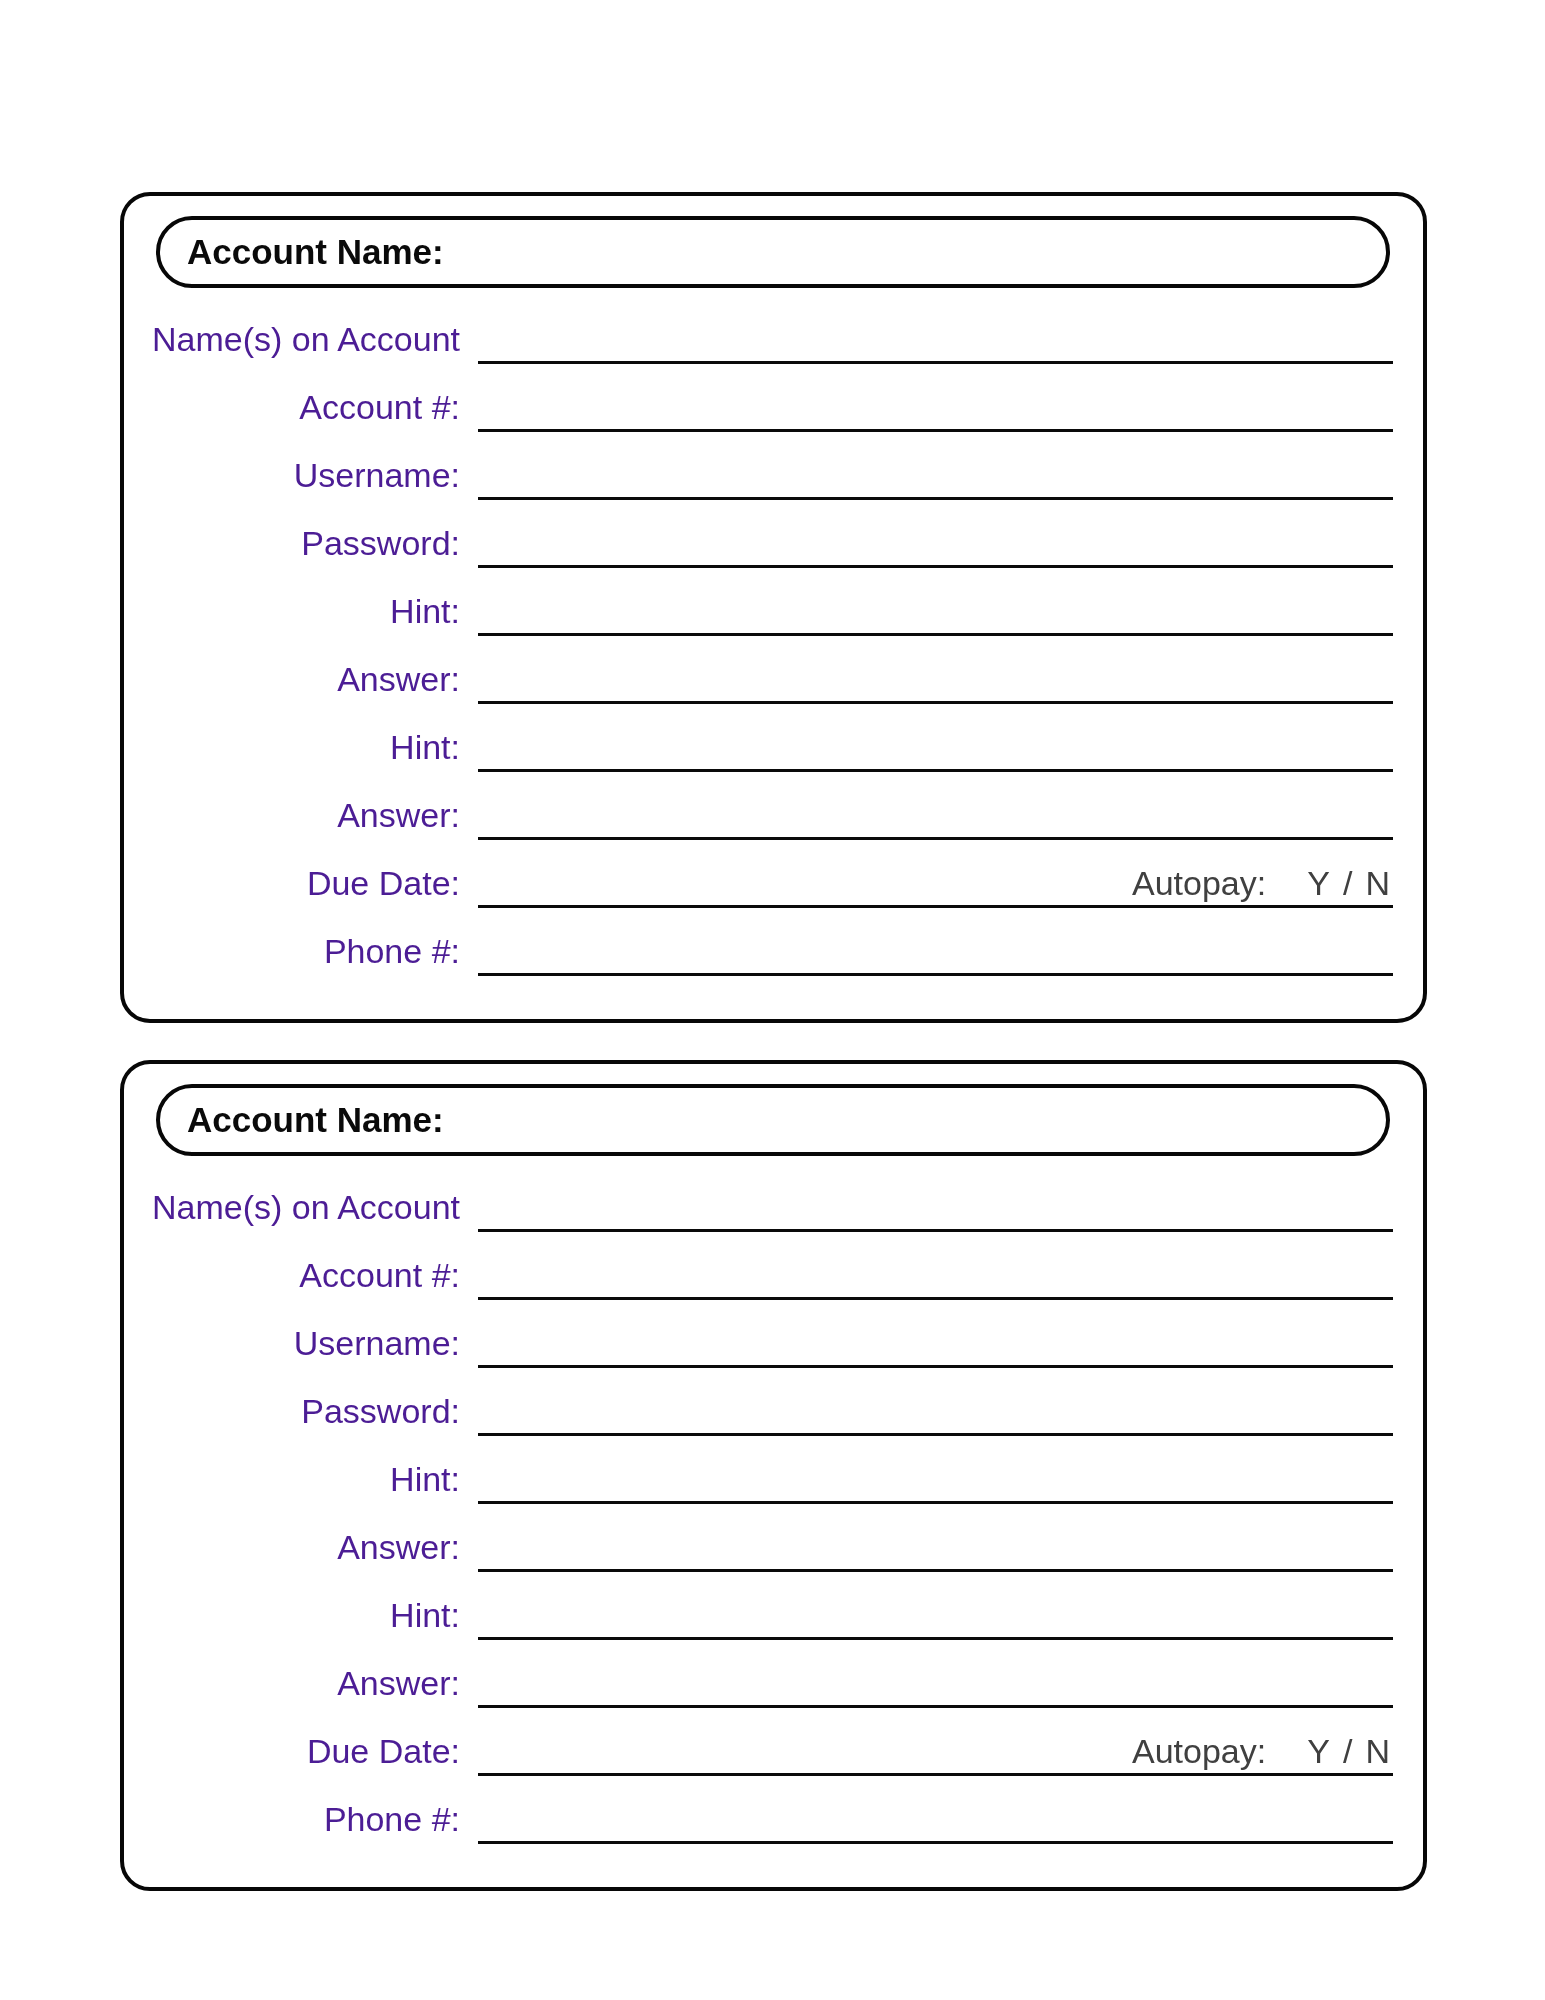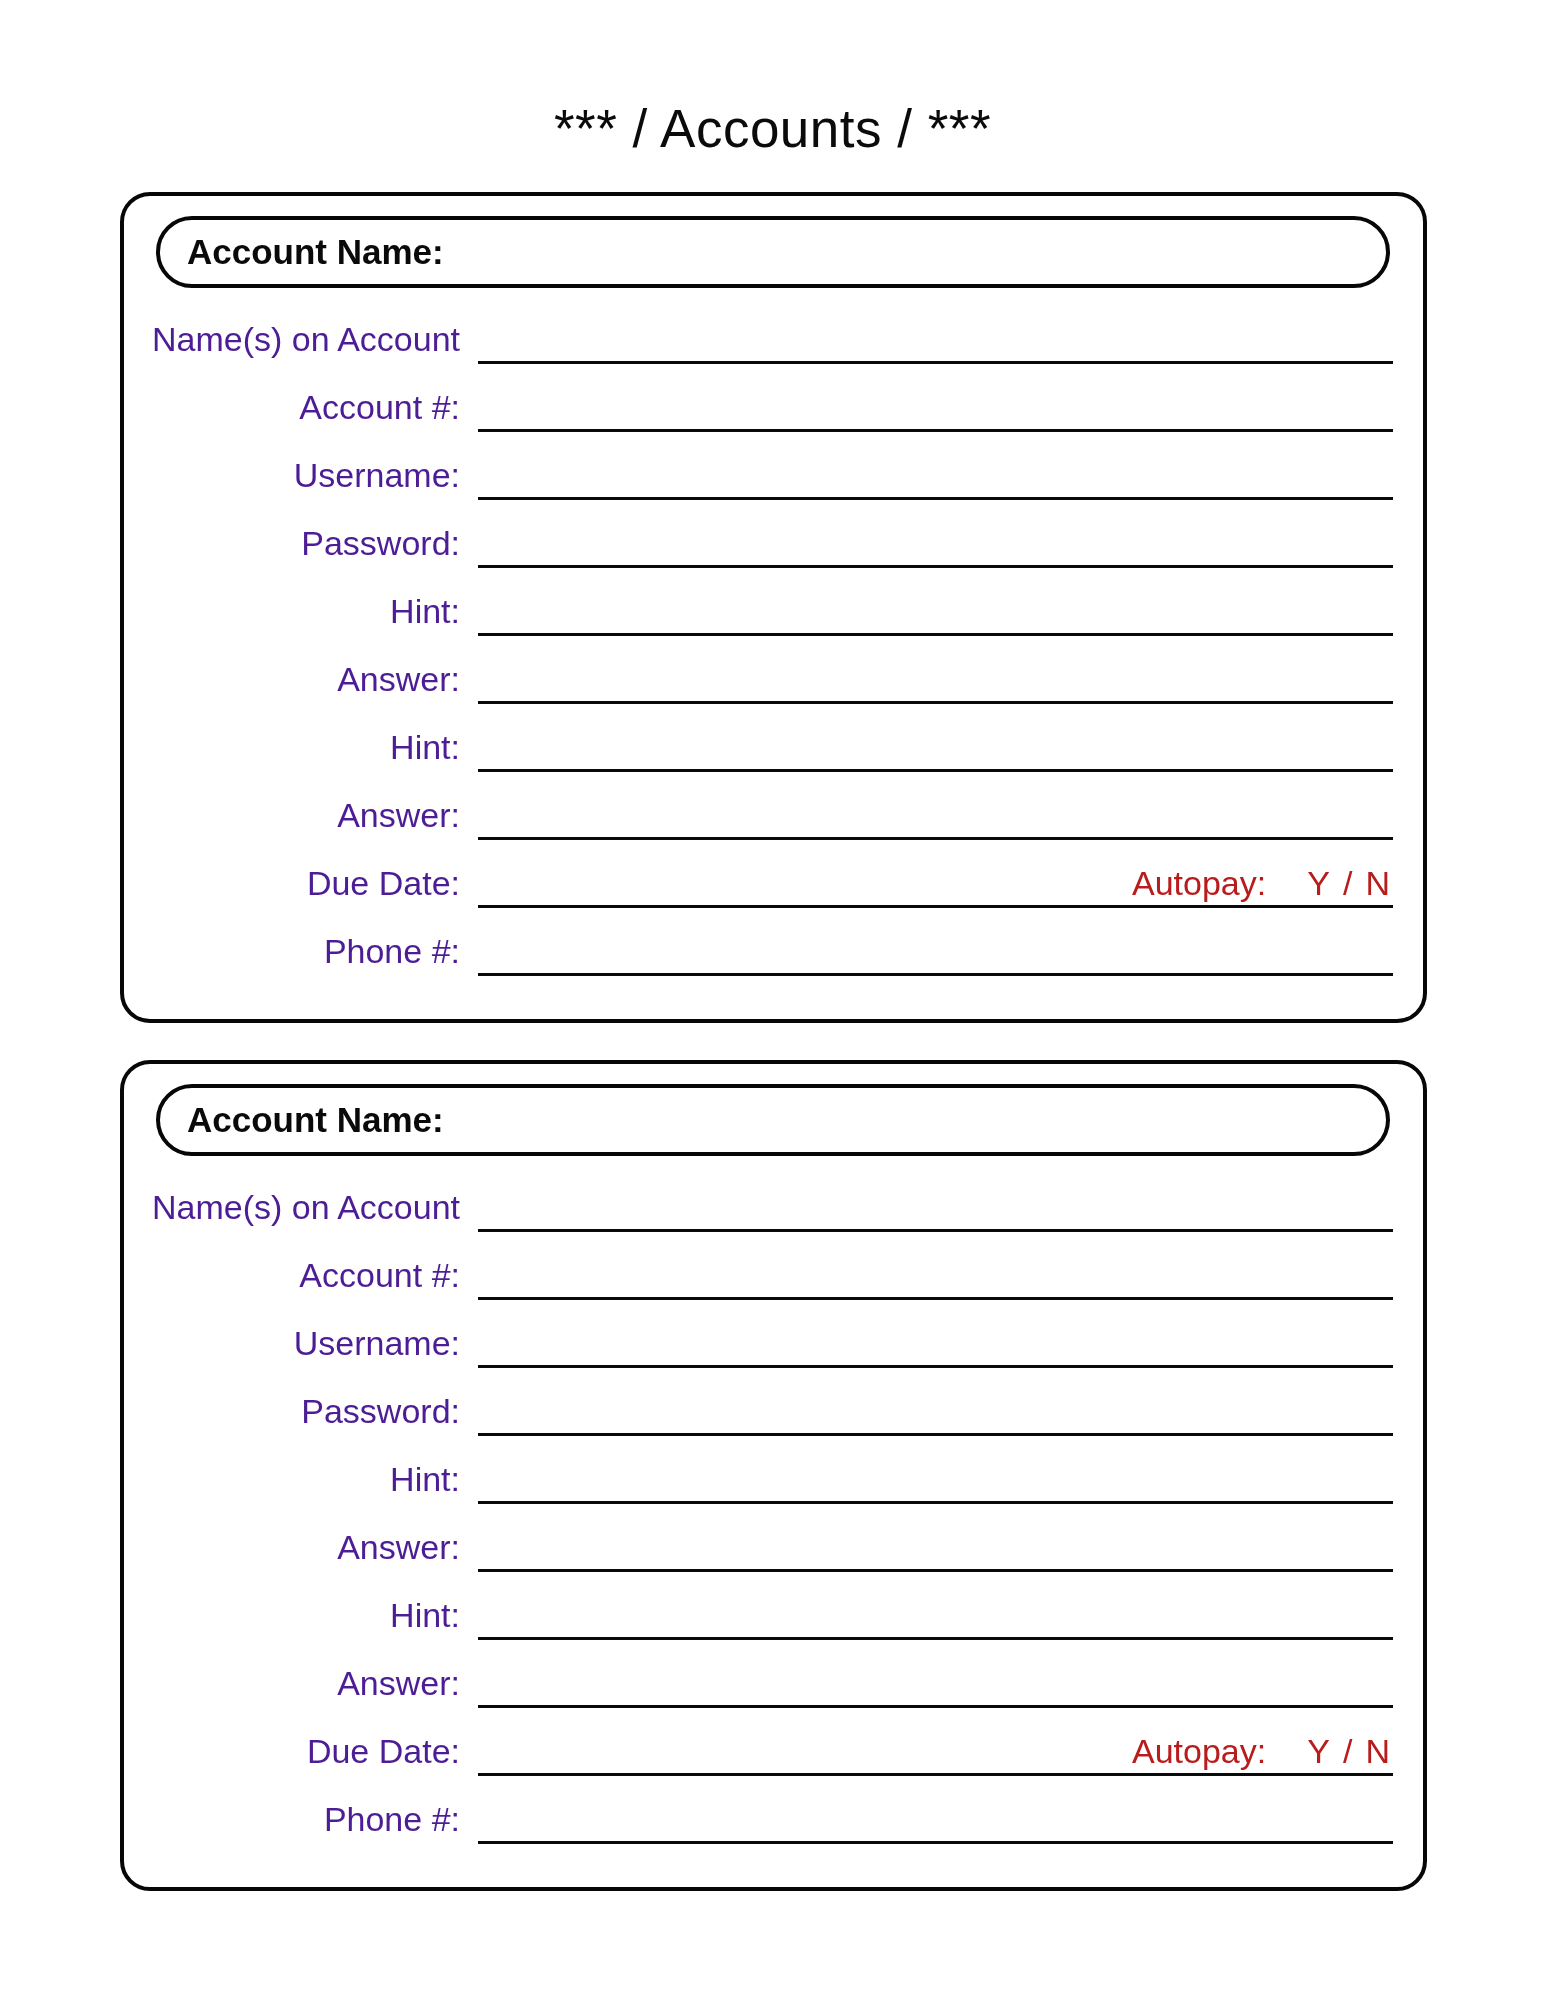--- a/index.html
+++ b/index.html
@@ -79,31 +79,30 @@
   }
   .autopay {
     position:absolute;
     left:1008px; bottom:2px;
     width:258px;
     display:flex;
     justify-content:space-between;
     align-items:center;
     font-size:34px;
     line-height:40px;
-    color:#b91c1c;
+    color:#404040;
   }
   .yn { display:flex; gap:13px; }
   .yn span { display:inline-block; }
 </style>
 </head>
 <body>
 
 <div class="page">
 
-  <div class="page-title">*** / Accounts / ***</div>
 
   <div class="account-section s0">
     <div class="pill">
       <span class="pill-label">Account Name:</span>
       <span class="pill-fill"></span>
     </div>
 
     <div class="row r0">
       <span class="flabel">Name(s) on Account</span>
       <span class="fline"></span>

